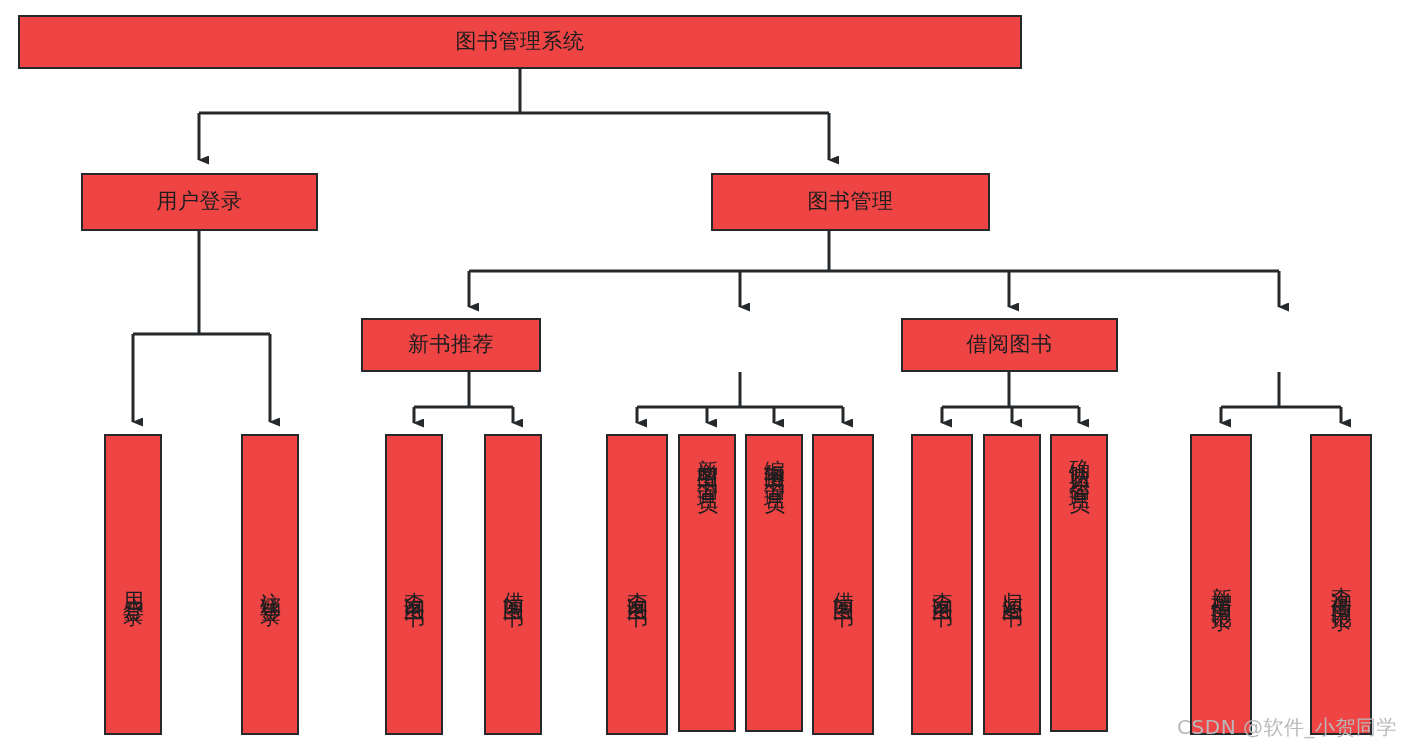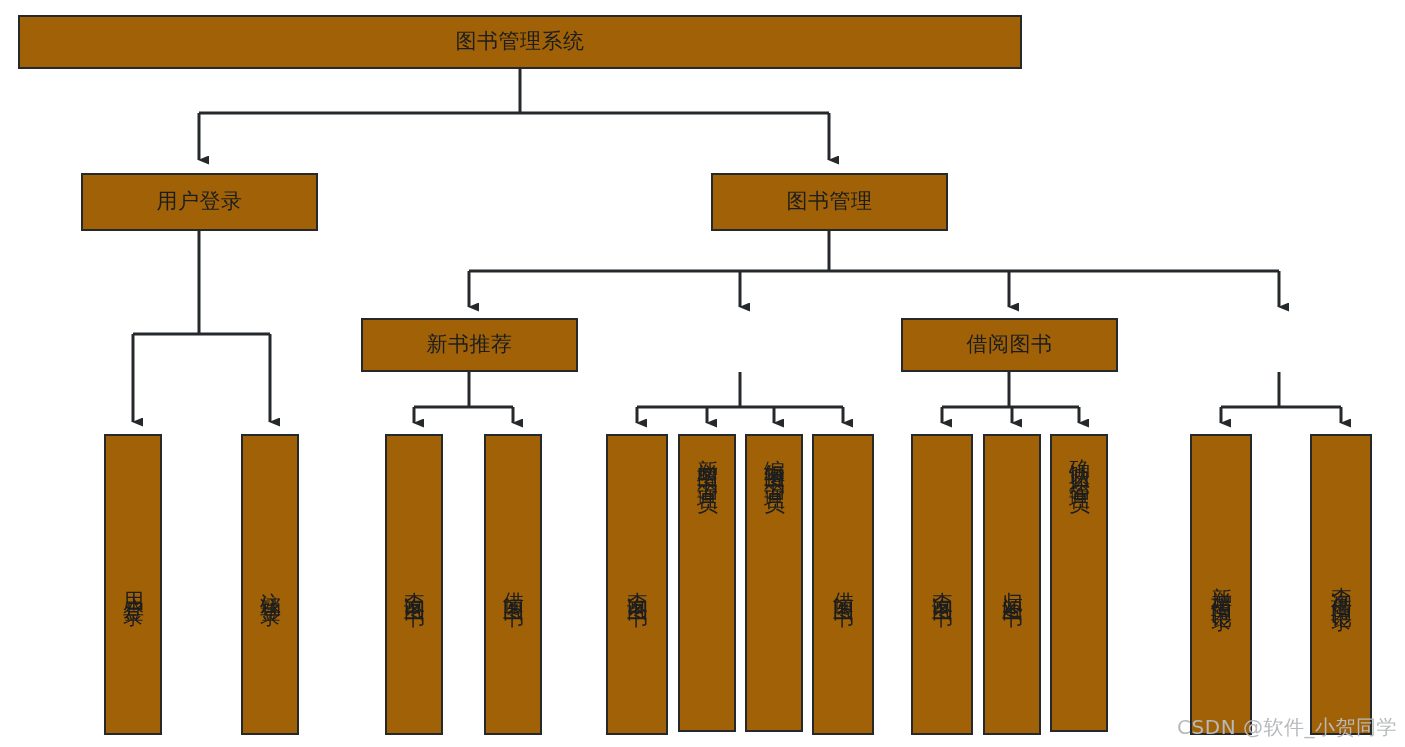--- a/index.html
+++ b/index.html
@@ -22,21 +22,21 @@
     left: 0;
     top: 0;
     width: 1405px;
     height: 747px;
     pointer-events: none;
   }
   .node {
     position: absolute;
     box-sizing: border-box;
     border: 2px solid #26292b;
-    background: #a16207;
+    background: #ef4444;
     display: flex;
     align-items: center;
     justify-content: center;
     color: #1b1d1f;
   }
   .node.horiz .node-label {
     font-size: 21px;
     line-height: 1.1;
     letter-spacing: 0.5px;
     white-space: nowrap;
@@ -124,25 +124,25 @@
     </g>
   </svg>
 
   <div class="node horiz" id="node-root" style="left:18px; top:15px; width:1004px; height:54px;">
     <span class="node-label">图书管理系统</span>
   </div>
 
   <div class="node horiz" style="left:81px; top:173px; width:237px; height:58px;">
     <span class="node-label">用户登录</span>
   </div>
-  <div class="node horiz" style="left:711px; top:173px; width:237px; height:58px;">
+  <div class="node horiz" style="left:711px; top:173px; width:279px; height:58px;">
     <span class="node-label">图书管理</span>
   </div>
 
-  <div class="node horiz" style="left:361px; top:318px; width:217px; height:54px;">
+  <div class="node horiz" style="left:361px; top:318px; width:180px; height:54px;">
     <span class="node-label">新书推荐</span>
   </div>
   <div class="node horiz" style="left:901px; top:318px; width:217px; height:54px;">
     <span class="node-label">借阅图书</span>
   </div>
 
   <div class="node vert mid" style="left:104px; top:434px; width:58px; height:301px;">
     <span class="node-label">用户登录</span>
   </div>
   <div class="node vert mid" style="left:241px; top:434px; width:58px; height:301px;">

